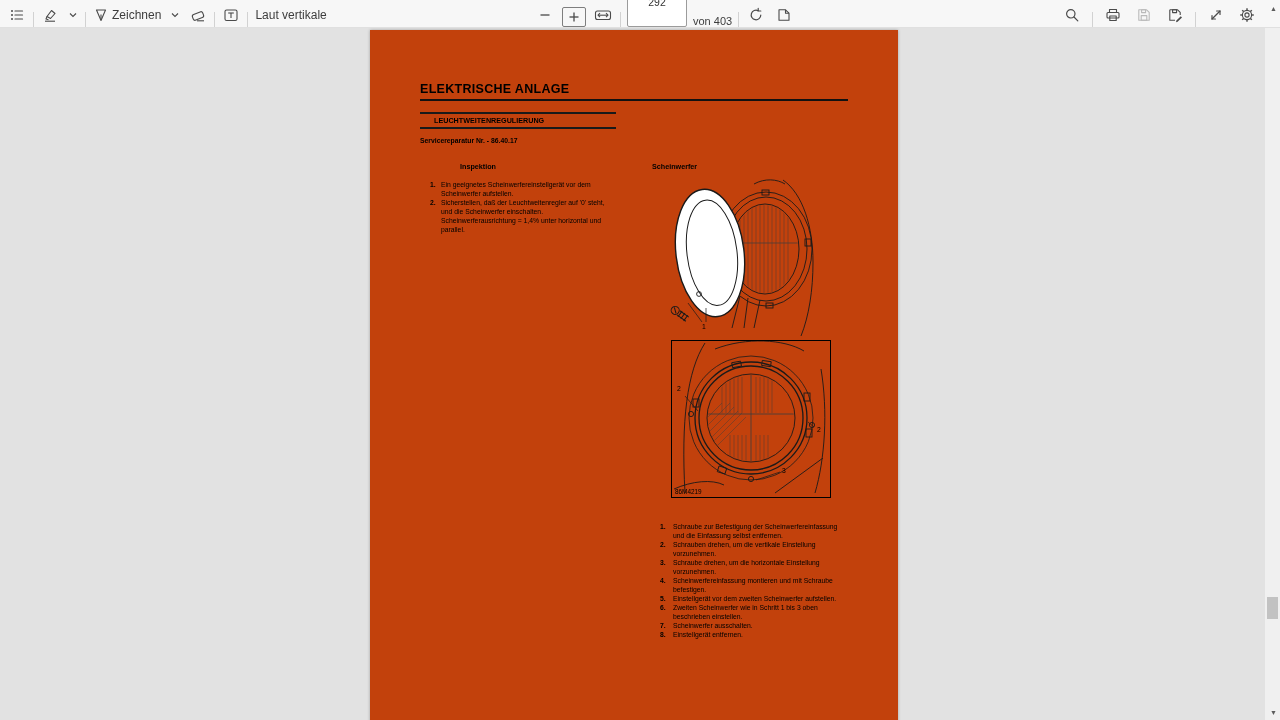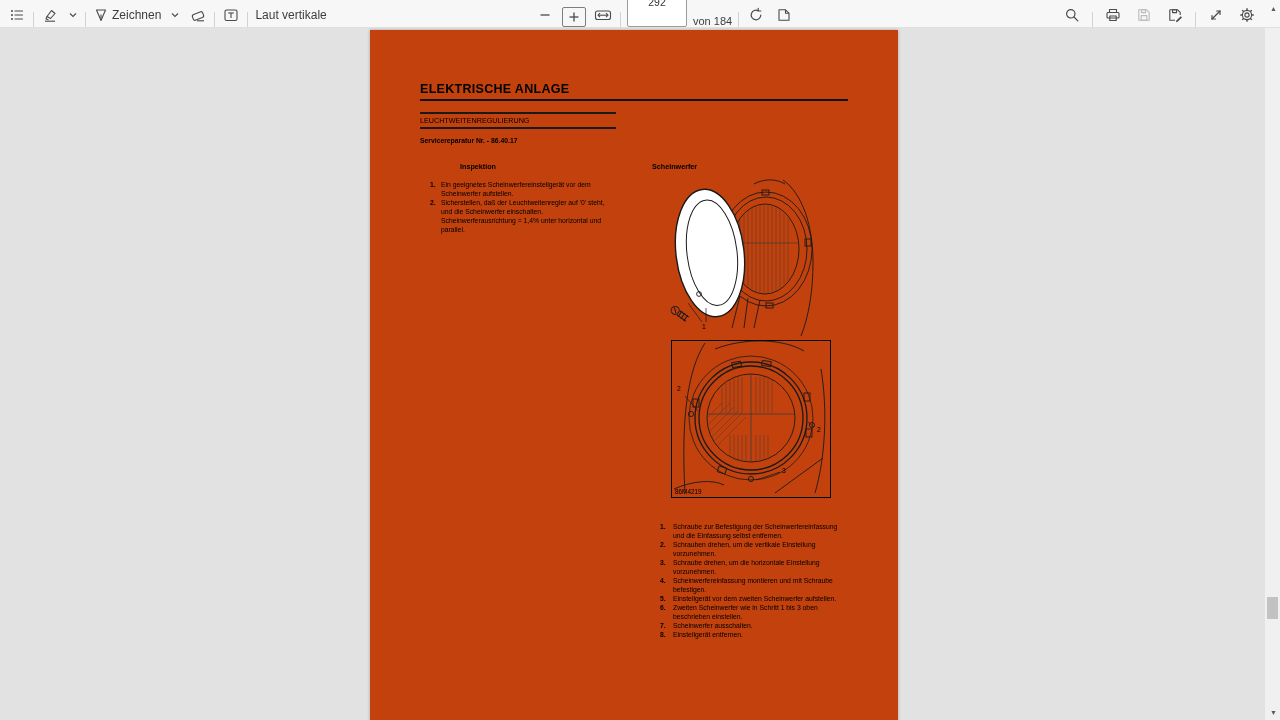--- a/index.html
+++ b/index.html
@@ -24,21 +24,21 @@
   .scroll-track{position:absolute;top:28px;right:0;width:15px;bottom:0;background:#f0f0f0;}
   .scroll-up{position:absolute;top:5px;right:3px;font-size:7px;color:#5c5c5c;line-height:1;cursor:pointer;z-index:6;}
   .scroll-down{position:absolute;bottom:4px;right:3px;font-size:7px;color:#5c5c5c;line-height:1;cursor:pointer;z-index:6;}
   .scroll-thumb{position:absolute;top:597px;right:2px;width:11px;height:22px;background:#c2c2c2;z-index:6;}
 
   
   .page{position:absolute;left:370px;top:30px;width:528px;height:698px;background:#c2410c;box-shadow:0 0 3px rgba(0,0,0,.28);}
   .doc-title{position:absolute;left:50px;top:52px;font-size:12.5px;font-weight:bold;color:#000;letter-spacing:.3px;}
   .title-rule{position:absolute;left:50px;top:69px;width:428px;height:2px;background:#111;}
   .sec-rule-top{position:absolute;left:50px;top:82px;width:196px;height:1.5px;background:#1a1a1a;}
-  .sec-heading{position:absolute;left:50px;top:86px;font-size:7.2px;font-weight:normal;color:#000;text-align:right;}
+  .sec-heading{position:absolute;left:64px;top:86px;font-size:7.2px;font-weight:bold;color:#000;text-align:right;}
   .sec-rule-bot{position:absolute;left:50px;top:97px;width:196px;height:1.5px;background:#1a1a1a;}
   .service-ref{position:absolute;left:50px;top:107px;font-size:6.8px;font-weight:bold;color:#000;}
   .col-heading{position:absolute;font-size:7.2px;font-weight:bold;color:#000;}
   .insp-heading{left:50px;top:132px;padding-left:40px;}
   .adj-heading{left:282px;top:132px;}
 
   .steps{position:absolute;display:flex;flex-direction:column;}
   .steps-insp{left:60px;top:150px;width:181px;}
   .steps-adj{left:290px;top:492px;width:184px;}
   .step{display:flex;font-size:6.8px;line-height:9px;color:#000;}
@@ -148,21 +148,21 @@
           <g stroke="#4a4a4a" stroke-width="1.1" fill="none" stroke-linejoin="round">
             <rect x="1.5" y="4" width="15" height="8.5" rx="2"></rect>
             <polyline points="6,6.2 4,8.2 6,10.2"></polyline>
               <polyline points="12,6.2 14,8.2 12,10.2"></polyline>
               <line x1="4.6" y1="8.2" x2="13.4" y2="8.2"></line>
           </g>
         </svg>
       </button>
       <div class="tb-sep"></div>
       <input class="page-input" value="292" style="">
-      <span class="tb-label" style="font-size:11px">von 184</span>
+      <span class="tb-label" style="font-size:11px">von 403</span>
       <div class="tb-sep"></div>
       <button class="tb-btn">
         <svg width="16" height="16" viewBox="0 0 16 16">
           <g stroke="#4a4a4a" stroke-width="1.2" fill="none" stroke-linecap="round">
             <path d="M12.8,8 A4.8,4.8 0 1 1 10.2,3.7"></path>
               <polyline points="10.2,1.4 10.2,4 12.8,4"></polyline>
           </g>
         </svg>
       </button>
       <button class="tb-btn">

